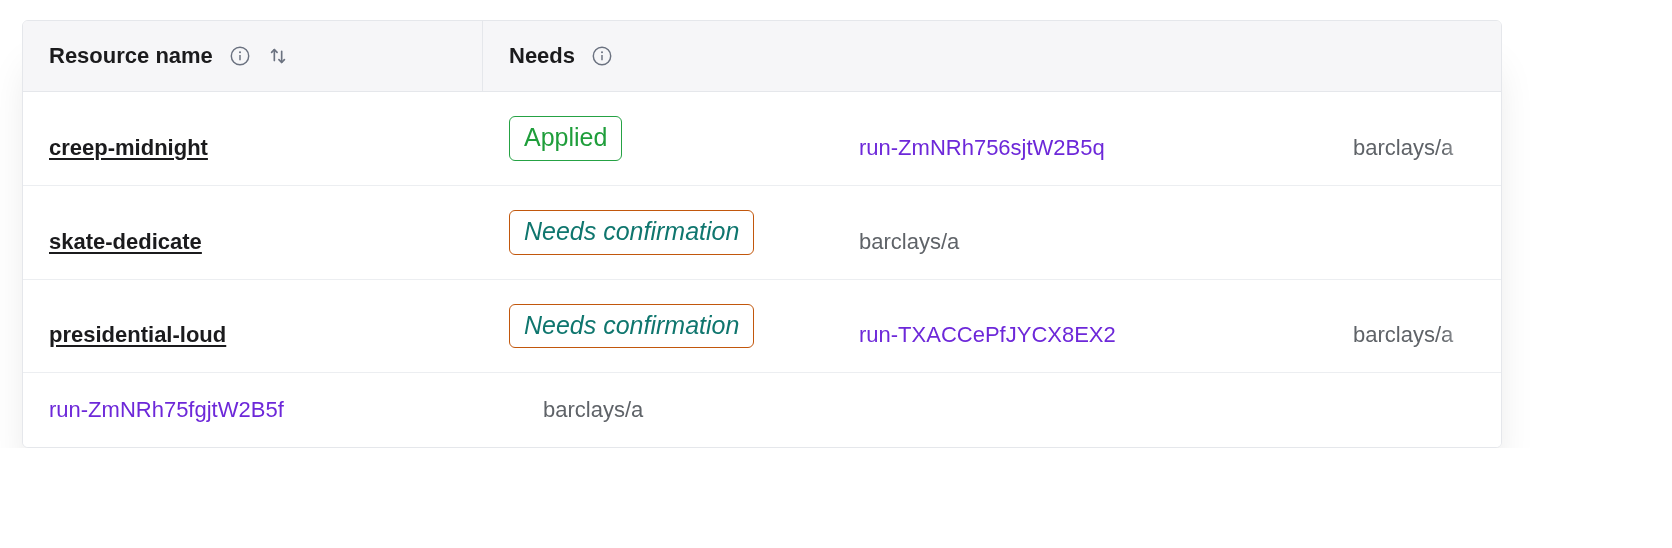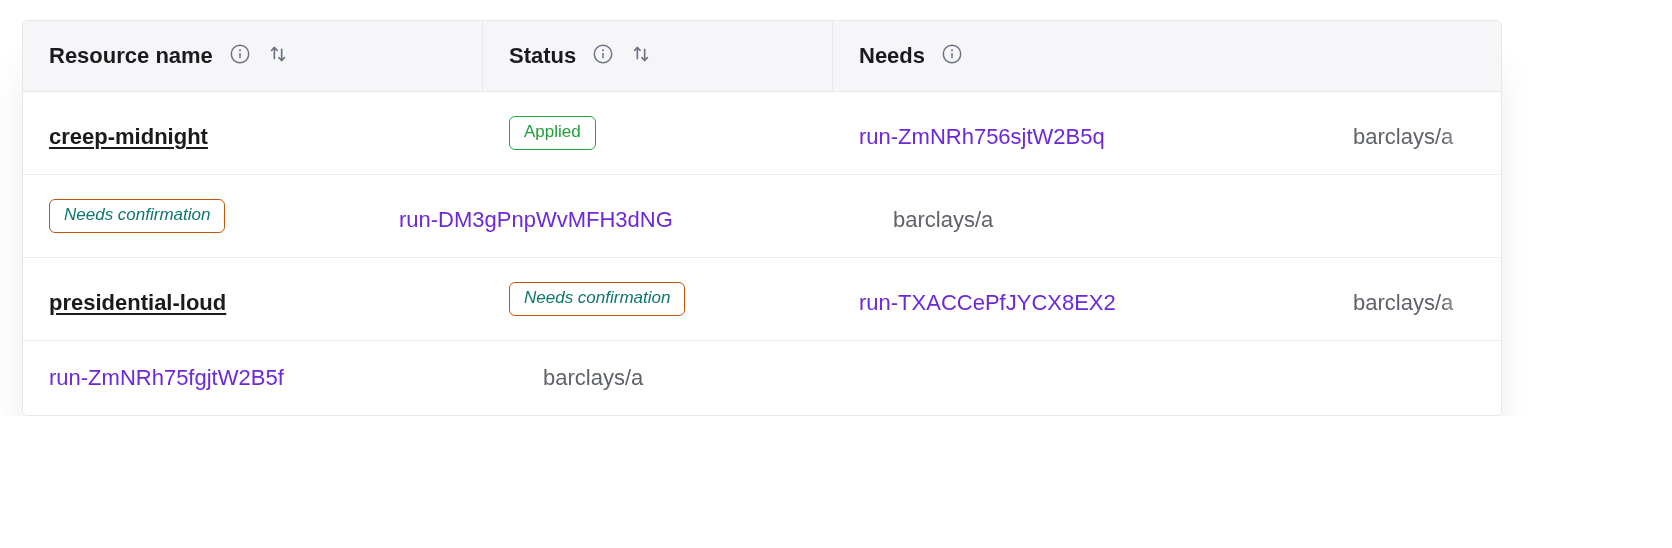--- a/index.html
+++ b/index.html
@@ -24,21 +24,21 @@
       box-shadow: 0 40px 40px -10px rgba(0,0,0,0.12);
     }
     .thead {
       display: flex;
       background: #f6f6f8;
       border-bottom: 1px solid #e5e7eb;
     }
     .th {
       padding: 22px 26px;
       display: flex;
-      align-items: flex-start;
+      align-items: center;
       gap: 16px;
       font-weight: 700;
       color: #1b1b1d;
       border-right: 1px solid #e5e7eb;
     }
     .th:last-child {
       border-right: none;
     }
     .col-name { width: 460px; }
     .col-status { width: 350px; }
@@ -69,21 +69,21 @@
       color: #1b1b1d;
       font-weight: 700;
       text-decoration: underline;
       text-underline-offset: 3px;
       cursor: pointer;
     }
     .badge {
       border: 1.5px solid;
       border-radius: 6px;
       padding: 4px 14px 5px;
-      font-size: 17px;
+      font-size: 25px;
       font-weight: 500;
       display: inline-block;
       line-height: 1.35;
     }
     .badge-applied {
       color: #1f9e3b;
       border-color: #25a244;
     }
     .badge-needs {
       color: #0f766e;
@@ -120,38 +120,20 @@
     }
   </style>
 </head>
 <body>
 
 <div class="table-wrap">
 
   <div class="thead">
     <div class="th col-name">
       <span>Resource name</span>
-      <span class="icon">
-        <svg width="22" height="22" viewBox="0 0 24 24" fill="none" stroke="currentColor" stroke-width="1.6">
-          <circle cx="12" cy="12" r="9.5"></circle>
-          <line x1="12" y1="11" x2="12" y2="16.5"></line>
-          <circle cx="12" cy="8" r="1.1" fill="currentColor" stroke="none"></circle>
-        </svg>
-      </span>
-      <span class="icon">
-        <svg width="22" height="22" viewBox="0 0 24 24" fill="none" stroke="currentColor" stroke-width="1.8" stroke-linecap="round" stroke-linejoin="round">
-          <path d="M8 17V5"></path>
-            <path d="M5 8l3-3 3 3"></path>
-          <path d="M16 7v12"></path>
-            <path d="M13 16l3 3 3-3"></path>
-        </svg>
-      </span>
-    </div>
-    <div class="th col-status">
-      <span>Status</span>
       <span class="icon">
         <svg width="22" height="22" viewBox="0 0 24 24" fill="none" stroke="currentColor" stroke-width="1.6">
           <circle cx="12" cy="12" r="9.5"></circle>
           <line x1="12" y1="11" x2="12" y2="16.5"></line>
           <circle cx="12" cy="8" r="1.1" fill="currentColor" stroke="none"></circle>
         </svg>
       </span>
       <span class="icon">
         <svg width="22" height="22" viewBox="0 0 24 24" fill="none" stroke="currentColor" stroke-width="1.8" stroke-linecap="round" stroke-linejoin="round">
           <path d="M8 17V5"></path>
@@ -182,26 +164,26 @@
           <span class="badge badge-applied">Applied</span>
         </div>
         <div class="td col-id">
           <span class="id-text">run-ZmNRh756sjtW2B5q</span>
         </div>
         <div class="td col-path fade-right">
           <span class="path-text">barclays/a</span>
         </div>
       </div>
       <div class="row">
+        <div class="td col-name">
+          <a class="name-link">skate-dedicate</a>
+        </div>
         <div class="td col-status">
           <span class="badge badge-needs">Needs confirmation</span>
         </div>
-        <div class="td col-id">
-          <span class="id-text">run-DM3gPnpWvMFH3dNG</span>
-        </div>
         <div class="td col-path fade-right">
           <span class="path-text">barclays/a</span>
         </div>
       </div>
       <div class="row">
         <div class="td col-name">
           <a class="name-link">presidential-loud</a>
         </div>
         <div class="td col-status">
           <span class="badge badge-needs">Needs confirmation</span>

